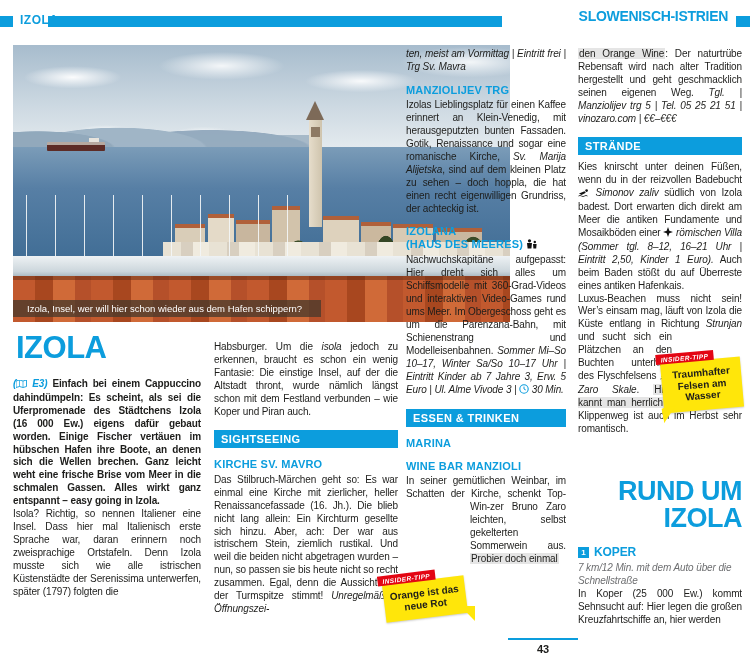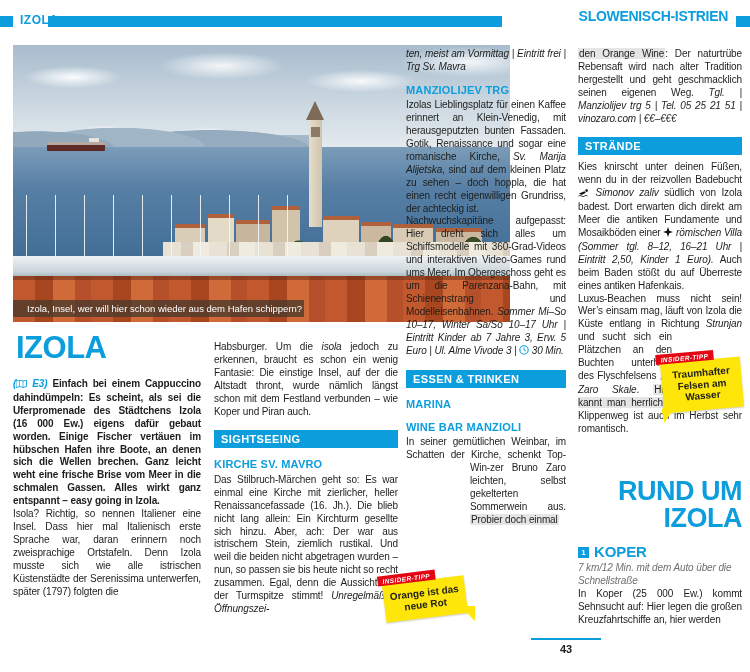--- a/index.html
+++ b/index.html
@@ -54,60 +54,60 @@
     radial-gradient(22px 40px at 84% 62%,#3a4b28 60%,transparent 62%),
     radial-gradient(28px 30px at 97% 76%,#46582f 60%,transparent 62%);}
   .ph-masts{position:absolute;left:0;top:150px;width:58%;height:62px;
     background:repeating-linear-gradient(90deg,transparent 0 13px,rgba(244,247,248,.9) 13px 14px,transparent 14px 29px);}
   .ph-boats{position:absolute;left:0;top:211px;width:100%;height:22px;
     background:linear-gradient(#eef2f4,#ccd6dc 70%,#9fb0ba);}
   .ph-roofs{position:absolute;left:0;bottom:0;width:100%;height:46px;
     background:repeating-linear-gradient(90deg,#c2592e 0 22px,#a8471f 22px 40px,#d06a38 40px 62px,#b5502a 62px 78px);}
   .ph-roofs:before{content:"";position:absolute;left:0;top:0;width:100%;height:4px;background:rgba(90,40,20,.45);}
   .ph-caption{position:absolute;left:0;bottom:5px;height:17px;background:rgba(73,58,44,.78);
-    color:#fff;font-size:9.5px;line-height:17px;padding:0 2px 0 14px;white-space:nowrap;}
+    color:#fff;font-size:9.5px;line-height:17px;padding:0 19px 0 14px;white-space:nowrap;}
   
   .big-title{position:absolute;left:16px;top:330px;font-size:31px;font-weight:bold;color:#0c9ddd;letter-spacing:-.5px;}
   .col{position:absolute;font-size:10px;line-height:12.9px;text-align:justify;letter-spacing:-.12px;}
   .col1{left:13px;top:378px;width:188px;}
   .col2{left:214px;top:341px;width:184px;}
   .col3{left:406px;top:48px;width:160px;}
   .col4{left:578px;top:48px;width:164px;}
   .col p{margin:0;}
   .b{font-weight:bold;}
   .i{font-style:italic;}
   .hl{background:#e5e5e5;padding:0 1px;}
   .sec-bar{background:#0c9ddd;color:#fff;font-weight:bold;font-size:11px;letter-spacing:.4px;
     height:18px;line-height:18px;padding-left:7px;margin:12px 0 6px;}
   .sub-h{color:#0c9ddd;font-weight:bold;font-size:11px;letter-spacing:.2px;line-height:12.5px;margin:10px 0 3px;text-align:left;}
   .mapref{color:#0c9ddd;font-style:italic;font-weight:bold;}
   .rund-title{color:#0c9ddd;font-weight:bold;font-size:27px;line-height:27px;letter-spacing:-.5px;margin:43px 0 14px;text-align:right;}
   .poi{display:flex;align-items:center;gap:5px;margin:0 0 3px;}
   .poi-num{display:inline-block;width:11px;height:11px;background:#0c9ddd;color:#fff;font-size:8px;font-weight:bold;
     text-align:center;line-height:11px;}
-  .poi-name{color:#0c9ddd;font-weight:bold;font-size:15px;}
+  .poi-name{color:#0c9ddd;font-weight:bold;font-size:12px;}
   .directions{font-style:italic;color:#6d6e70;margin:0 0 2px;text-align:left;}
   .icon{display:inline-block;vertical-align:-1px;}
   
   .insider{position:absolute;background:#ffe60a;box-shadow:0 1px 2px rgba(0,0,0,.2);}
   .insider-text{font-weight:bold;font-size:10px;line-height:11.5px;text-align:center;color:#1d1d1b;padding:7px 5px 8px;}
   .insider-tab{position:absolute;top:-9px;left:-4px;background:#e30613;color:#fff;
     font-size:6.5px;font-style:italic;font-weight:bold;letter-spacing:.4px;padding:1.5px 5px;white-space:nowrap;}
   .tail{position:absolute;width:15px;height:15px;background:#ffe60a;}
   #tip1{left:384px;top:580px;width:82px;transform:rotate(-7deg);}
   #tip1 .tail{right:-7px;bottom:-8px;clip-path:polygon(0 0,100% 0,100% 100%);transform:rotate(8deg);}
   #tip2{left:662px;top:360px;width:80px;transform:rotate(-5deg);}
   #tip2 .tail{left:-2px;bottom:-9px;clip-path:polygon(0 0,100% 0,0 100%);transform:rotate(-6deg);}
   .wrapL{float:left;width:64px;height:56px;}
   .wrapR{float:right;width:70px;height:58px;}
   
   .folio{position:absolute;width:70px;text-align:center;font-weight:bold;font-size:11px;color:#1d1d1b;
     border-top:2.5px solid #0c9ddd;padding-top:3px;}
   .folio-left{left:150px;top:638px;margin-top:43px;}
-  .folio-right{left:531px;top:638px;}
+  .folio-right{left:508px;top:638px;}
 </style>
 </head>
 <body>
 
 <div class="page">
 
   <div class="hd-sq hd-sq-left"></div>
   <div class="hd-tab">IZOLA</div>
   <div class="hd-bar"></div>
   <div class="hd-title">SLOWENISCH-ISTRIEN</div>
@@ -153,20 +153,26 @@
     <p><span>Habsburger. Um die </span><span class="i">isola</span><span> jedoch zu erkennen, braucht es schon ein wenig Fantasie: Die einstige Insel, auf der die Altstadt thront, wurde nämlich längst schon mit dem Festland verbunden – wie Koper und Piran auch.</span></p>
     <div class="sec-bar">SIGHTSEEING</div>
     <div class="sub-h">KIRCHE SV. MAVRO</div>
     <p><span>Das Stilbruch-Märchen geht so: Es war einmal eine Kirche mit zierlicher, heller Renaissancefassade (16. Jh.). Die blieb nicht lang allein: Ein Kirchturm gesellte sich hinzu. Aber, ach: Der war aus istrischem Stein, ziemlich rustikal. Und weil die beiden nicht abgetragen wurden – nun, so passen sie bis heute nicht so recht zusammen. Egal, denn die Aussicht von der Turmspitze stimmt! </span><span class="i">Unregelmäßige Öffnungszei-</span></p>
   </div>
 
   <div class="col col3">
     <p class="i">ten, meist am Vormittag | Eintritt frei | Trg Sv. Mavra</p>
     <div class="sub-h">MANZIOLIJEV TRG</div>
     <p><span>Izolas Lieblingsplatz für einen Kaffee erinnert an Klein-Venedig, mit herausgeputzten bunten Fassaden. Gotik, Renaissance und sogar eine romanische Kirche, </span><span class="i">Sv. Marija Alijetska</span><span>, sind auf dem kleinen Platz zu sehen – doch hoppla, die hat einen recht eigenwilligen Grundriss, der achteckig ist.</span></p>
+    <div class="sub-h"><span>IZOLANA</span><br><span>(HAUS DES MEERES)</span> <span class="icon"><svg width="12" height="10" viewBox="0 0 12 10">
+            <circle cx="3.5" cy="1.8" r="1.6" fill="#111"></circle>
+            <path d="M1 4 h5 l-0.6 5.5 h-3.8 Z" fill="#111"></path>
+            <circle cx="8.8" cy="3" r="1.2" fill="#111"></circle>
+            <path d="M7 5 h3.6 l-0.4 4.5 h-2.8 Z" fill="#111"></path>
+          </svg></span></div>
     <p><span>Nachwuchskapitäne aufgepasst: Hier dreht sich alles um Schiffsmodelle mit 360-Grad-Videos und interaktiven Video-Games rund ums Meer. Im Obergeschoss geht es um die Parenzana-Bahn, mit Schienenstrang und Modelleisenbahnen. </span><span class="i">Sommer Mi–So 10–17, Winter Sa/So 10–17 Uhr | Eintritt Kinder ab 7 Jahre 3, Erw. 5 Euro | Ul. Alme Vivode 3 | </span><span class="icon"><svg width="10" height="10" viewBox="0 0 10 10">
             <circle cx="5" cy="5" r="4.2" fill="none" stroke="#0c9ddd" stroke-width="1.1"></circle>
             <path d="M5 2.6 V5 L6.8 6" stroke="#0c9ddd" stroke-width="1" fill="none"></path>
           </svg></span> <span class="i">30 Min.</span></p>
     <div class="sec-bar">ESSEN &amp; TRINKEN</div>
     <div class="sub-h">MARINA</div>
     <div class="sub-h">WINE BAR MANZIOLI</div>
     <p><span>In seiner gemütlichen Weinbar, im Schatten der Kirche, schenkt Top-Win-</span><span class="wrapL"></span><span>zer Bruno Zaro leichten, selbst gekelterten Sommerwein aus. </span><span class="hl">Probier doch einmal</span></p>
   </div>
 

